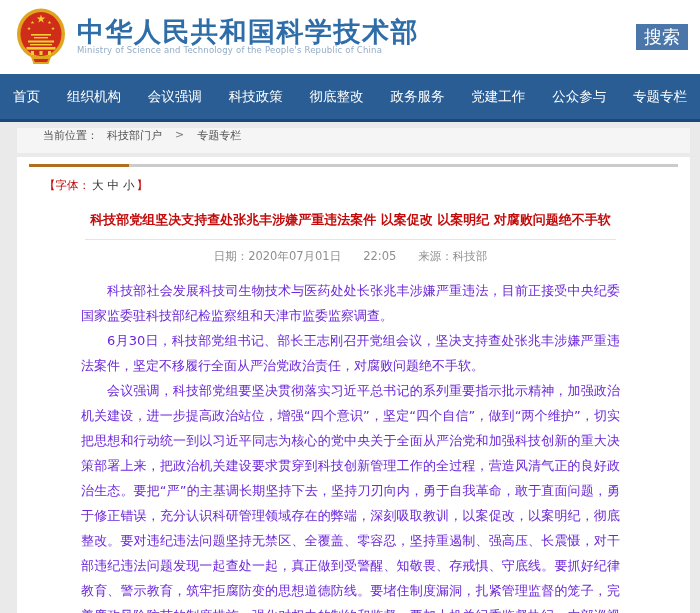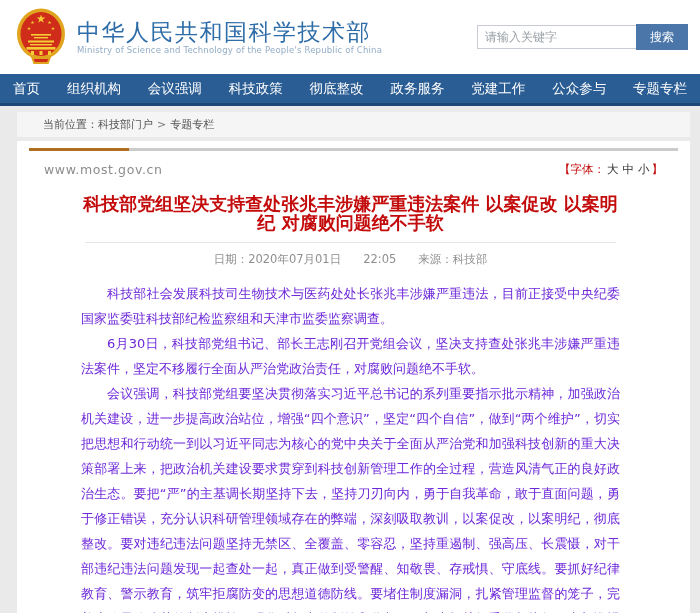--- a/index.html
+++ b/index.html
@@ -14,63 +14,63 @@
     background:#ffffff;
     height:74px;
     display:flex;
     align-items:center;
     padding:0 10px 0 16px;
   }
   .brand { display:flex; align-items:center; }
   .emblem { width:50px; height:58px; flex:0 0 auto; }
   .brand-text { margin-left:11px; }
   .brand-cn {
-    font-size:23px; font-weight:normal; color:#2e6da8;
+    font-size:27px; font-weight:bold; color:#2e6da8;
     letter-spacing:1.5px; line-height:26px; white-space:nowrap;
   }
   .brand-en {
     font-size:8.5px; color:#93acc6; margin-top:0; letter-spacing:0.2px;
     white-space:nowrap;
   }
   .search-box { margin-left:auto; display:flex; align-items:center; margin-right:2px; }
   .search-input {
     width:160px; height:24px; border:1px solid #c6ccd2; background:#fff;
     font-size:12px; padding:0 7px; color:#444; outline:none;
     font-family:"DejaVu Sans","Liberation Sans",sans-serif;
   }
   .search-input::placeholder { color:#9aa0a6; }
   .search-btn {
     width:52px; height:26px; border:none; background:#4a76aa; color:#fff;
-    font-size:12px; cursor:pointer; margin-left:-1px;
+    font-size:18px; cursor:pointer; margin-left:-1px;
     font-family:Liberation Serif, serif;
   }
   
   .main-nav {
     background:#2a5d94;
     border-bottom:3px solid #1c4876;
-    height:32px;
+    height:48px;
     display:flex;
     align-items:center;
     justify-content:space-between;
     padding:0 13px;
   }
   .nav-item {
     color:#ffffff; font-size:13.5px; text-decoration:none; cursor:pointer;
     line-height:29px; white-space:nowrap;
   }
   
   .breadcrumb-bar {
     margin:6px 10px 0 17px;
     background:#f5f5f5;
     height:25px;
     display:flex;
-    align-items:center;
     padding-left:26px;
     font-size:11px;
     color:#555;
+    gap:9px;
   }
   .breadcrumb-bar .crumb { color:#555; margin-right:4px; text-decoration:none; }
   .breadcrumb-bar .crumb-sep { margin-right:4px; color:#777; }
   
   .panel {
     margin:4px 10px 0 17px;
     background:#ffffff;
     padding:7px 12px 30px;
     min-height:478px;
   }
@@ -81,21 +81,21 @@
   .meta-row {
     display:flex; justify-content:space-between; align-items:flex-end;
     padding:11px 15px 0 15px;
   }
   .site-url { color:#8c8c8c; font-size:12.5px; letter-spacing:0.6px; }
   .font-widget { font-size:11.5px; color:#c30d0d; white-space:nowrap; }
   .font-widget .size-opt { color:#333; margin:0 2px; cursor:pointer; }
   
   .article { padding:17px 58px 0 52px; }
   .article-title {
-    color:#c30b0b; font-weight:bold; font-size:18px;
+    color:#c30b0b; font-weight:bold; font-size:13px;
     text-align:center; line-height:19px;
   }
   .title-rule { border-bottom:1px solid #e4e4e4; margin:10px 4px 0 4px; }
   .dateline {
     text-align:center; color:#8f8f8f; font-size:11.5px; margin-top:9px;
   }
   .dateline span { margin:8px 11px; }
   .body-text { margin-top:14px; }
   .body-text p {
     text-indent:2em;
@@ -131,21 +131,20 @@
       <rect x="15" y="43" width="3" height="4" fill="#f7cd36"></rect>
       <rect x="23.5" y="43" width="3" height="4" fill="#f7cd36"></rect>
       <rect x="32" y="43" width="3" height="4" fill="#f7cd36"></rect>
     </svg>
     <div class="brand-text">
       <div class="brand-cn">中华人民共和国科学技术部</div>
       <div class="brand-en">Ministry of Science and Technology of the People's Republic of China</div>
     </div>
   </div>
   <div class="search-box">
-    <input class="search-input" type="text" placeholder="请输入关键字" style="">
     <button class="search-btn">搜索</button>
   </div>
 </header>
 
 <nav class="main-nav">
   <a class="nav-item">首页</a>
   <a class="nav-item">组织机构</a>
   <a class="nav-item">会议强调</a>
   <a class="nav-item">科技政策</a>
   <a class="nav-item">彻底整改</a>
@@ -159,21 +158,20 @@
   <span class="crumb-prefix">当前位置：</span>
   <a class="crumb">科技部门户</a>
   <span class="crumb-sep">&gt;</span>
   <a class="crumb">专题专栏</a>
 </div>
 
 <main class="panel">
   <div class="top-rule"></div>
 
   <div class="meta-row">
-    <span class="site-url">www.most.gov.cn</span>
     <span class="font-widget"><span>【字体：</span><span class="size-opt">大</span><span class="size-opt">中</span><span class="size-opt">小</span><span>】</span></span>
   </div>
 
   <article class="article">
     <h1 class="article-title">科技部党组坚决支持查处张兆丰涉嫌严重违法案件 以案促改 以案明纪 对腐败问题绝不手软</h1>
     <div class="title-rule"></div>
     <div class="dateline">
       <span>日期：2020年07月01日</span><span>22:05</span><span>来源：科技部</span>
     </div>
     <div class="body-text">

